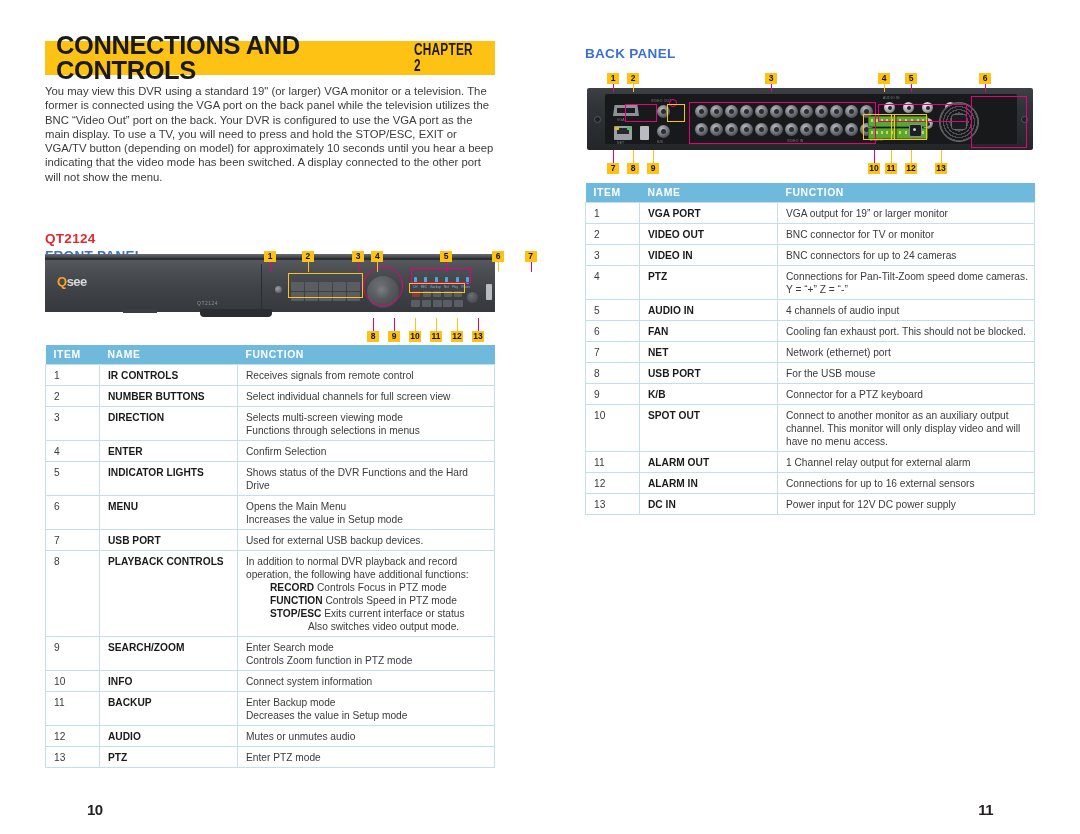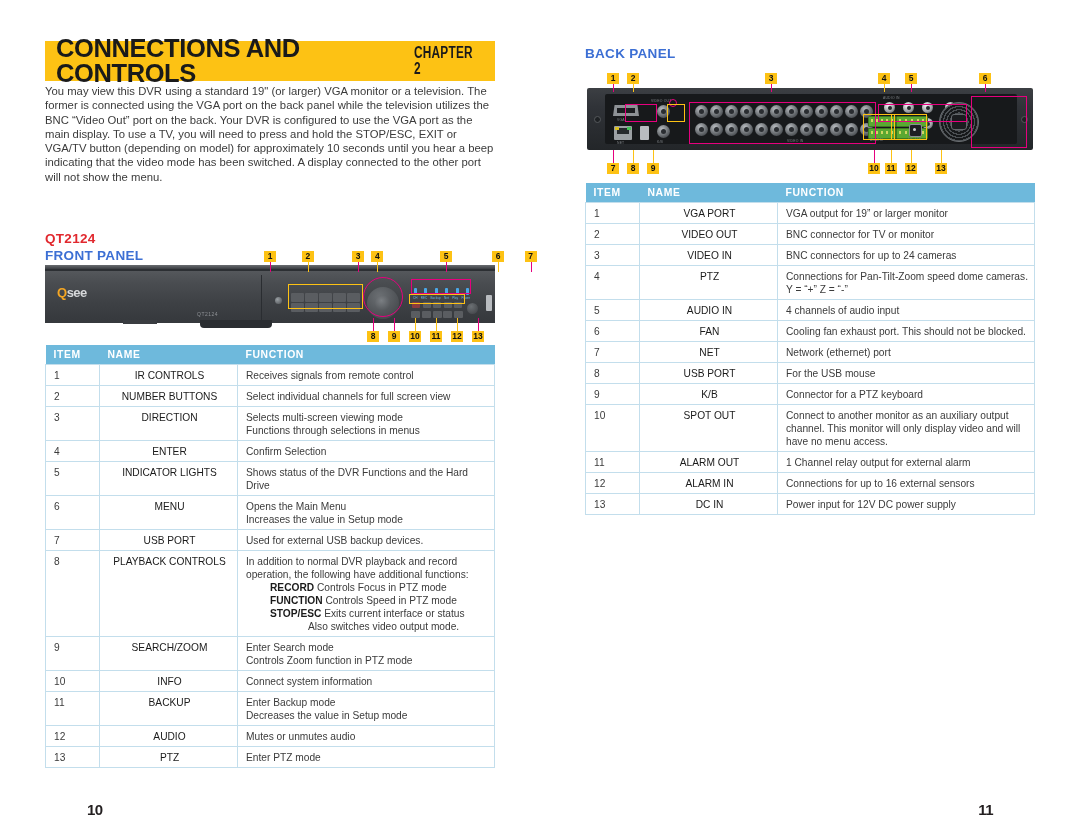--- a/index.html
+++ b/index.html
@@ -11,21 +11,21 @@
     position:relative;
   }
   .page{position:absolute;top:0;left:0;width:1080px;height:834px;}
 
   
   .col-left{position:absolute;left:45px;top:0;width:450px;height:834px;}
   .col-right{position:absolute;left:585px;top:0;width:450px;height:834px;}
 
   
   .banner{
-    position:absolute;left:0;top:41px;width:450px;height:40px;
+    position:absolute;left:0;top:41px;width:450px;height:34px;
     background:#FDC214;
     display:flex;align-items:center;
   }
   .banner-title{
     font-size:25.5px;font-weight:bold;letter-spacing:-0.4px;
     color:#1a1a1a;padding-left:11px;line-height:1;
     font-family:"Liberation Sans", sans-serif;
   }
   .banner-chapter{
     margin-left:17px;font-size:16px;font-weight:bold;color:#1a1a1a;
@@ -63,21 +63,21 @@
   .chip{
     position:absolute;
     background:#FDC214;color:#111;
     font-size:8.5px;font-weight:bold;
     width:12px;height:11px;line-height:11px;text-align:center;
     z-index:6;
   }
   .leader{position:absolute;width:1px;z-index:5;}
 
   
-  .front-wrap{position:absolute;left:0;top:265px;width:450px;height:62px;}
+  .front-wrap{position:absolute;left:0;top:254px;width:450px;height:62px;}
   .fp-body{
     position:absolute;left:0;top:4px;width:450px;height:52px;
     background:linear-gradient(180deg,#55585c 0%,#4a4d51 22%,#3e4145 60%,#35383c 100%);
     border-top:2px solid #2c2f33;
   }
   .fp-topstrip{
     position:absolute;left:0;top:0;width:450px;height:4px;
     background:linear-gradient(180deg,#6a6d71,#3a3d41);
   }
   .fp-split{position:absolute;left:216px;top:4px;width:1px;height:52px;background:#2a2d31;}
@@ -225,21 +225,21 @@
     border:none;
   }
   .tbl td{
     border:1px solid #C3DEEC;
     padding:3.5px 6px 3.5px 8px;
     vertical-align:top;
     color:#3b3b3b;
     line-height:13px;
   }
   .tbl td.item{width:40px;color:#3b3b3b;}
-  .tbl td.name{width:124px;font-weight:normal;color:#1a1a1a;text-align:center;}
+  .tbl td.name{width:124px;font-weight:bold;color:#1a1a1a;}
   .tbl td.fn{width:auto;}
   .fn-line{display:block;}
   .fn-indent{display:block;padding-left:24px;}
   .fn-indent2{display:block;padding-left:62px;}
   .fn-b{font-weight:bold;color:#1a1a1a;}
 
   
   .pageno{
     position:absolute;bottom:16px;font-size:15px;font-weight:bold;color:#231f20;
     letter-spacing:-0.5px;

